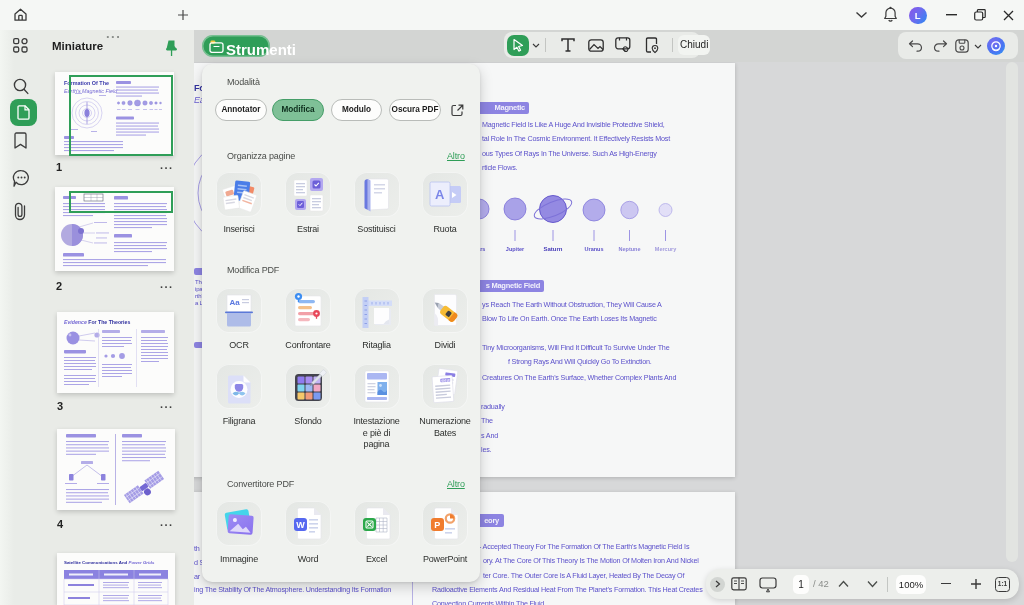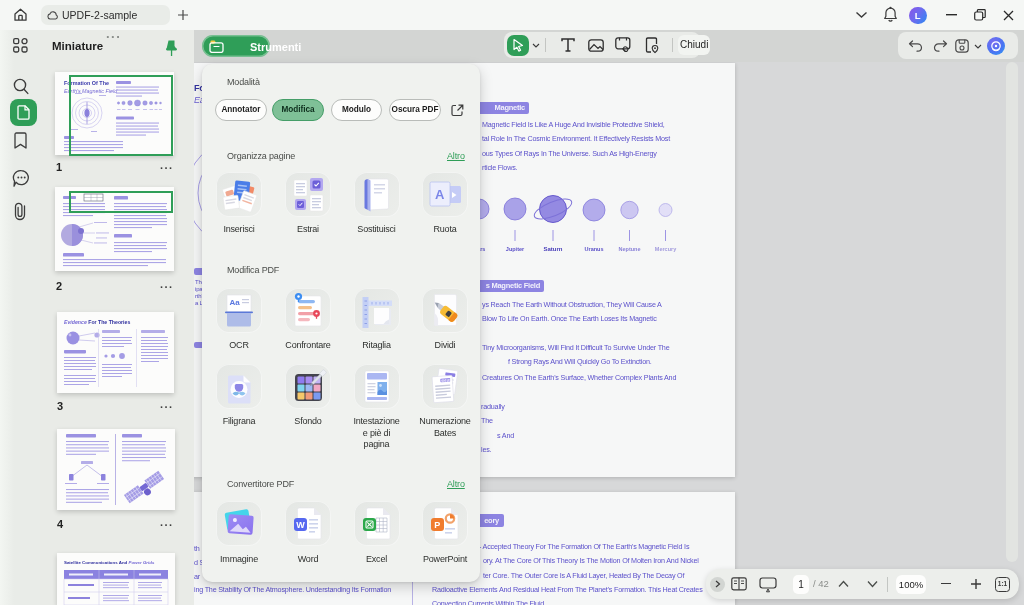--- a/index.html
+++ b/index.html
@@ -109,21 +109,21 @@
   <div class="ptext" style="left:332px; top:294.2px;margin-left:26px;">f Strong Rays And Will Quickly Go To Extinction.</div>
 
   <div class="ptag" style="left:44px; top:205px; width:110px; height:7px;"></div>
   <div class="ptext" style="left:45px; top:216px; font-size:6px;">The Threats To The Earth's Magnetic Field Come From Multiple</div>
   <div class="ptext" style="left:45px; top:223px; font-size:6px;">ipacts, Solar Activities Have The Most Direct And Significant</div>
   <div class="ptext" style="left:45px; top:230px; font-size:6px;">rth's Magnetic Field. As A Huge Energy Source, The Sun</div>
   <div class="ptext" style="left:45px; top:237px; font-size:6px;">a Large Amount Of Charged Particle Flows, Forming</div>
   <div class="ptag" style="left:44px; top:279px; width:112px; height:6px;"></div>
   <div class="ptext" style="left:331px; top:339px;">radually</div>
   <div class="ptext" style="left:331px; top:353.3px;">The</div>
-  <div class="ptext" style="left:331px; top:367.6px;margin-left:16px;">s And</div>
+  <div class="ptext" style="left:331px; top:367.6px;">s And</div>
   <div class="ptext" style="left:331px; top:381.9px;">les.</div>
 </div>
 
 <div id="page2">
   <div class="abs" style="left:262px; top:8px; width:1px; height:105px; background:#b8b2e6;"></div>
 
   <div class="ptext" style="left:44px; top:51.5px;">th</div>
   <div class="ptext" style="left:44px; top:65.5px;">d S</div>
   <div class="ptext" style="left:44px; top:79.5px;">ar</div>
   <div class="ptext" style="left:44px; top:92.7px;">ing The Stability Of The Atmosphere. Understanding Its Formation</div>
@@ -137,21 +137,21 @@
 </div>
 
 <div id="toolbar">
 
   <div class="abs" style="left:8px; top:5px; width:68px; height:22px; background:#2f9e58; border-radius:11px; box-shadow:inset 0 0 0 1.5px rgba(255,255,255,0.35);">
     <svg class="abs" style="left:7px; top:4.5px;" width="15" height="13" viewBox="0 0 15 13">
       <path d="M1.5 3 L1.5 1.5 Q1.5 0.5 2.5 0.5 L5.5 0.5 L7 2.5 L4 4 Z" fill="#f5c842"></path>
       <rect x="1" y="2.8" width="13" height="9.6" rx="2" fill="none" stroke="#fff" stroke-width="1.3"></rect>
       <path d="M5 6.5 L10 6.5" stroke="#fff" stroke-width="1.2" stroke-linecap="round"></path>
     </svg>
-    <div class="abs" style="left:24px; top:5.5px; font-size:11px; font-weight:bold; color:#fff;margin-left:24px;">Strumenti</div>
+    <div class="abs" style="left:24px; top:5.5px; font-size:15px; font-weight:bold; color:#fff;">Strumenti</div>
   </div>
 
   <div class="abs" style="left:310px; top:2px; width:196px; height:26px; background:#e9ebe8; border-radius:8px;">
     <div class="abs" style="left:3px; top:2.5px; width:22px; height:21px; background:#2f9e58; border-radius:7px;">
       <svg class="abs" style="left:5px; top:3.5px;" width="12" height="14" viewBox="0 0 12 14">
         <path d="M2 1.5 L10.5 7.5 L6.6 8.5 L8.6 12.2 L6.8 13.1 L4.9 9.3 L2 11.5 Z" fill="none" stroke="#fff" stroke-width="1.2" stroke-linejoin="round"></path>
       </svg>
     </div>
     <svg class="abs" style="left:28px; top:11px;" width="8" height="5" viewBox="0 0 8 5">
         <path d="M1 1 L4 4 L7 1" fill="none" stroke="#3a3a3a" stroke-width="1.1"></path>
@@ -517,26 +517,20 @@
   <div class="tlabel" style="left:142.5px; top:490px;">Excel</div>
   <div class="tlabel" style="left:211px; top:490px;">PowerPoint</div>
 </div>
 
 <div id="titlebar">
 
   <svg class="abs" style="left:13px; top:7px;" width="15" height="16" viewBox="0 0 15 16">
     <path d="M2 7 L7.5 2.2 L13 7 L13 13.2 L2 13.2 Z" fill="none" stroke="#3a3a3a" stroke-width="1.3" stroke-linejoin="round"></path>
     <path d="M5.8 13 L5.8 9.2 Q5.8 8.4 6.6 8.4 L8.4 8.4 Q9.2 8.4 9.2 9.2 L9.2 13" fill="none" stroke="#3a3a3a" stroke-width="1.3"></path>
   </svg>
-  <div id="tab">
-    <svg width="11" height="9" viewBox="0 0 11 9">
-        <path d="M3 8 A2.6 2.6 0 0 1 3 2.9 A3.2 3.2 0 0 1 9.2 3.9 A2.2 2.2 0 0 1 8.6 8 Z" fill="none" stroke="#4a4a4a" stroke-width="1.1"></path>
-      </svg>
-    <span>UPDF-2-sample</span>
-  </div>
   <svg class="abs" style="left:177px; top:9px;" width="12" height="12" viewBox="0 0 12 12">
       <path d="M6 1 L6 11 M1 6 L11 6" stroke="#4a4a4a" stroke-width="1.2"></path>
     </svg>
 
   <svg class="abs" style="left:855px; top:11px;" width="13" height="8" viewBox="0 0 13 8">
       <path d="M1.5 1.5 L6.5 6 L11.5 1.5" fill="none" stroke="#3a3a3a" stroke-width="1.4"></path>
     </svg>
   <svg class="abs" style="left:883px; top:6px;" width="15" height="17" viewBox="0 0 15 17">
       <path d="M7.5 2.2 A4.6 4.6 0 0 1 12.1 6.8 L12.1 10.2 L13.3 12.5 L1.7 12.5 L2.9 10.2 L2.9 6.8 A4.6 4.6 0 0 1 7.5 2.2 Z" fill="none" stroke="#3a3a3a" stroke-width="1.2" stroke-linejoin="round"></path>
       <circle cx="7.5" cy="1.8" r="1.1" fill="#3a3a3a"></circle>

